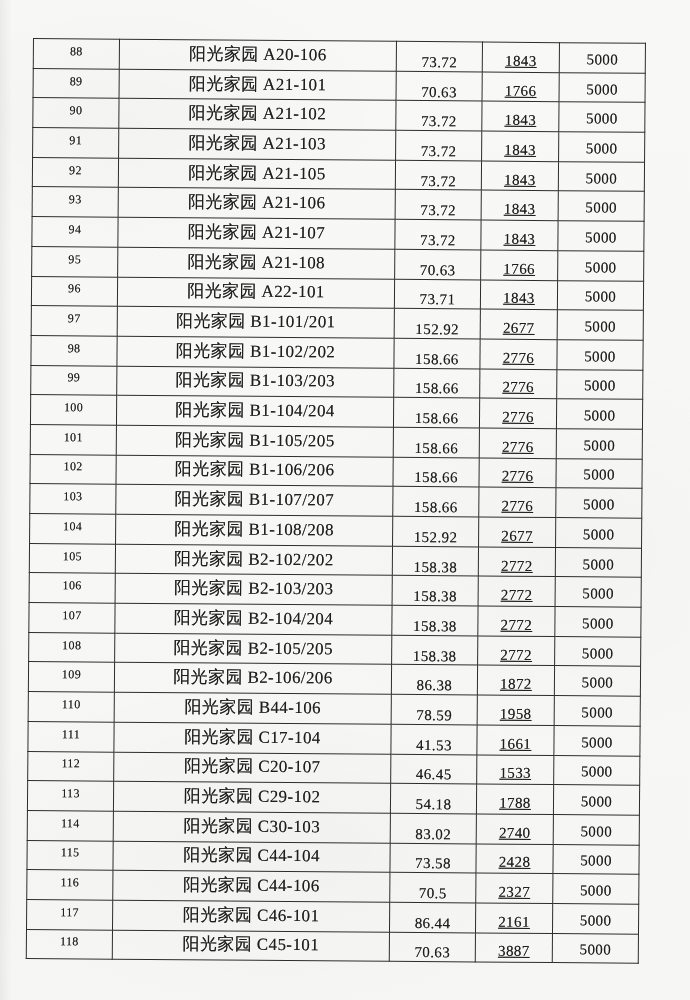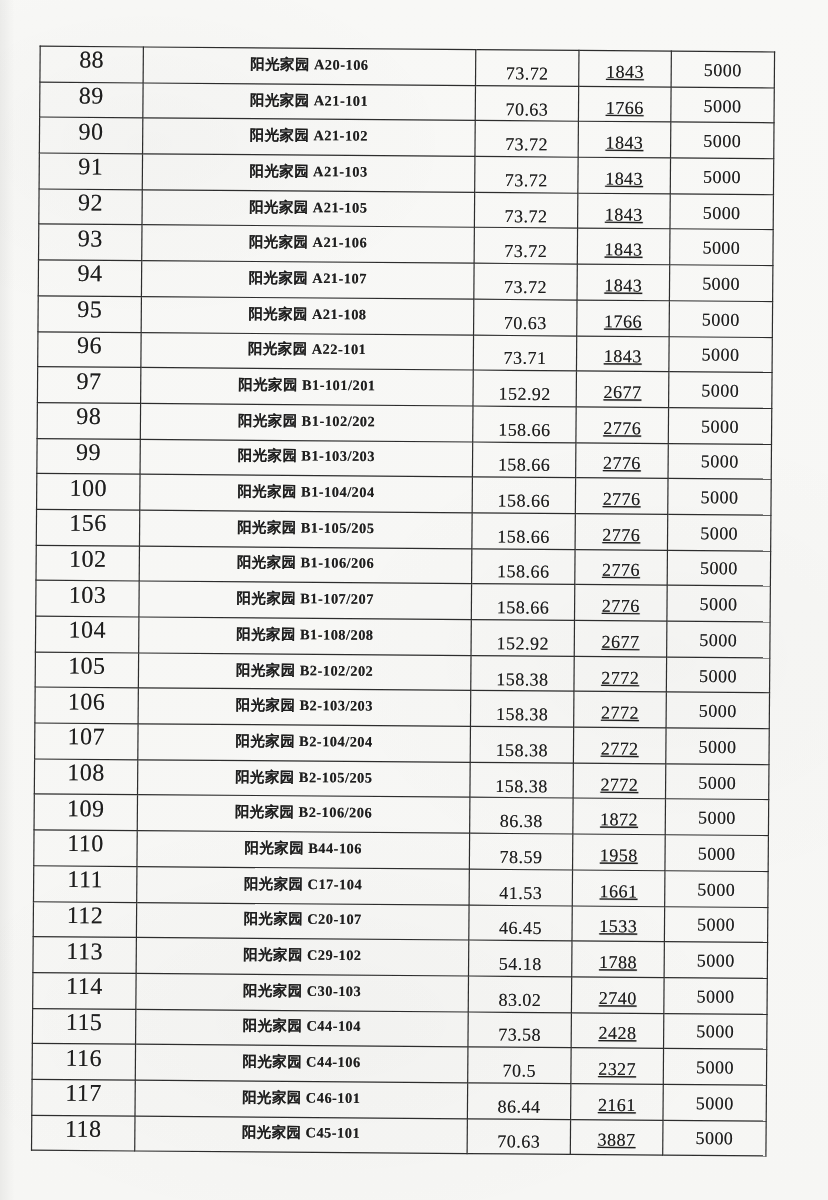--- a/index.html
+++ b/index.html
@@ -51,22 +51,22 @@
     position: relative;
     display: inline-block;
     text-shadow: 0 0 0.5px rgba(20,20,20,0.6);
     letter-spacing: 0.4px;
   }
   col.w-no     { width: 86px; }
   col.w-name   { width: 277px; }
   col.w-area   { width: 86px; }
   col.w-price  { width: 77px; }
   col.w-amount { width: 86px; }
-  td.c-no span.v     { top: -3px; font-size: 20px; }
-  td.c-name span.v   { top: -1px; font-size: 12px; letter-spacing: 0.2px; font-weight: bold; }
+  td.c-no span.v     { top: -3px; font-size: 12px; }
+  td.c-name span.v   { top: -1px; font-size: 17px; letter-spacing: 0.2px; }
   td.c-area span.v   { top: 6px; }
   td.c-price span.v  { top: 4px; text-decoration: underline; }
   td.c-amount span.v { top: 2px; }
 </style>
 </head>
 <body>
 
 <div class="page">
   <table class="sheet">
     <colgroup>
@@ -162,21 +162,21 @@
           <td class="c-amount"><span class="v">5000</span></td>
         </tr>
         <tr>
           <td class="c-no"><span class="v">100</span></td>
           <td class="c-name"><span class="v">阳光家园 B1-104/204</span></td>
           <td class="c-area"><span class="v">158.66</span></td>
           <td class="c-price"><span class="v">2776</span></td>
           <td class="c-amount"><span class="v">5000</span></td>
         </tr>
         <tr>
-          <td class="c-no"><span class="v">156</span></td>
+          <td class="c-no"><span class="v">101</span></td>
           <td class="c-name"><span class="v">阳光家园 B1-105/205</span></td>
           <td class="c-area"><span class="v">158.66</span></td>
           <td class="c-price"><span class="v">2776</span></td>
           <td class="c-amount"><span class="v">5000</span></td>
         </tr>
         <tr>
           <td class="c-no"><span class="v">102</span></td>
           <td class="c-name"><span class="v">阳光家园 B1-106/206</span></td>
           <td class="c-area"><span class="v">158.66</span></td>
           <td class="c-price"><span class="v">2776</span></td>

